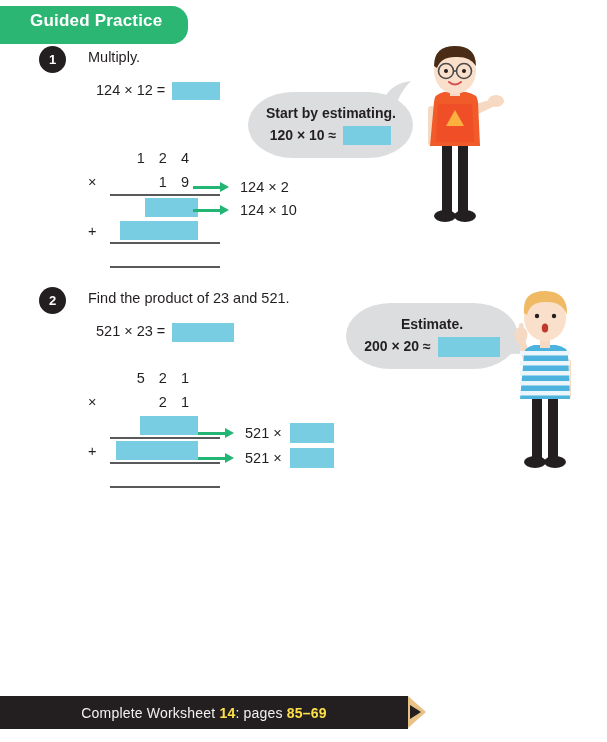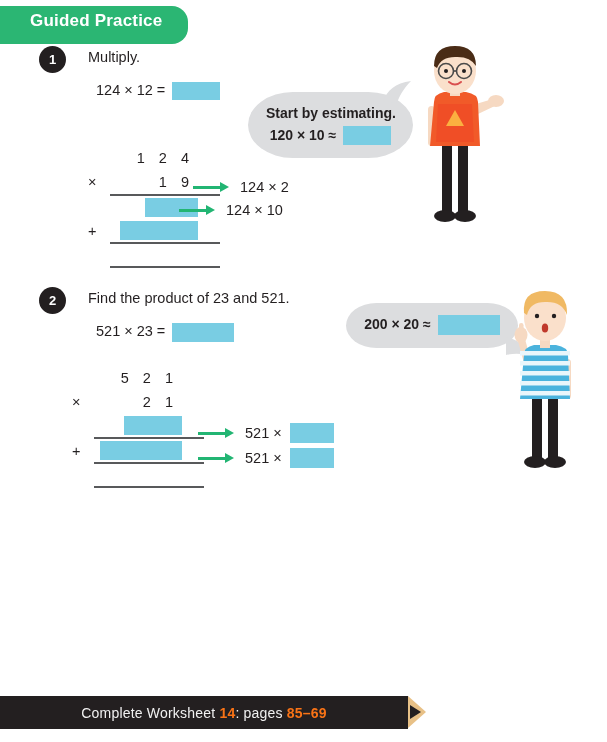--- a/index.html
+++ b/index.html
@@ -89,21 +89,21 @@
   .box-eq-wide { width: 62px; height: 19px; }
   .box-bubble  { width: 48px; height: 19px; }
   .box-bubble2 { width: 62px; height: 20px; }
 
   
   .vert {
     position: absolute;
     font-size: 14.5px;
   }
   #vert-1 { left: 88px; top: 76px; margin-top: 24px; }
-  #vert-2 { left: 72px; top: 79px; }
+  #vert-2 { left: 88px; top: 79px; }
 
   .vert-row {
     display: flex;
     align-items: center;
     height: 24px;
   }
   .vert-op {
     width: 22px;
     text-align: left;
     flex: 0 0 22px;
@@ -222,21 +222,21 @@
     background: #231f20;
     display: flex;
     align-items: center;
     justify-content: center;
   }
   .footer-text {
     color: #f1f1f1;
     font-size: 14px;
     letter-spacing: 0.2px;
   }
-  .footer-text b { font-weight: bold; color: #f97316; }
+  .footer-text b { font-weight: bold; color: #fde047; }
   .footer-wedge {
     position: absolute;
     left: 408px;
     top: 696px;
     width: 0;
     height: 0;
     border-left: 18px solid #e8c187;
     border-top: 16.5px solid transparent;
     border-bottom: 16.5px solid transparent;
   }
@@ -291,21 +291,21 @@
     </div>
     <div class="rule-dark"></div>
     <div class="spacer-row"></div>
     <div class="rule-dark"></div>
   </div>
 
   <div class="annot" style="left:193px; top:133px;">
     <span class="arrow"></span>
     <span class="annot-label">124 × 2</span>
   </div>
-  <div class="annot" style="left:179px; top:156px;">
+  <div class="annot" style="left:193px; top:156px;">
     <span class="arrow"></span>
     <span class="annot-label">124 × 10</span>
   </div>
 
   <div class="bubble" style="left:248px; top:46px; width:165px;">
     <div class="bubble-line">Start by estimating.</div>
     <div class="bubble-line row">
       <span class="lbl">120 × 10 ≈</span>
       <span class="ansbox box-bubble"></span>
     </div>
@@ -387,20 +387,21 @@
     <span class="annot-label">521 ×</span>
     <span class="ansbox" style="width:44px;height:20px;"></span>
   </div>
   <div class="annot" style="left:198px; top:161px;">
     <span class="arrow"></span>
     <span class="annot-label">521 ×</span>
     <span class="ansbox" style="width:44px;height:20px;"></span>
   </div>
 
   <div class="bubble" style="left:346px; top:16px; width:172px;">
+    <div class="bubble-line">Estimate.</div>
     <div class="bubble-line row">
       <span class="lbl">200 × 20 ≈</span>
       <span class="ansbox box-bubble2"></span>
     </div>
     <svg class="tail" style="left:160px; top:30px; width:28px; height:30px;" viewBox="0 0 28 30">
       <path d="M0 4 C10 6 20 12 26 24 C18 20 8 20 0 22 Z" fill="#dcdddf"></path>
     </svg>
   </div>
 
   <svg class="figure" style="left:494px; top:-2px;" width="104" height="190" viewBox="0 0 104 190">

